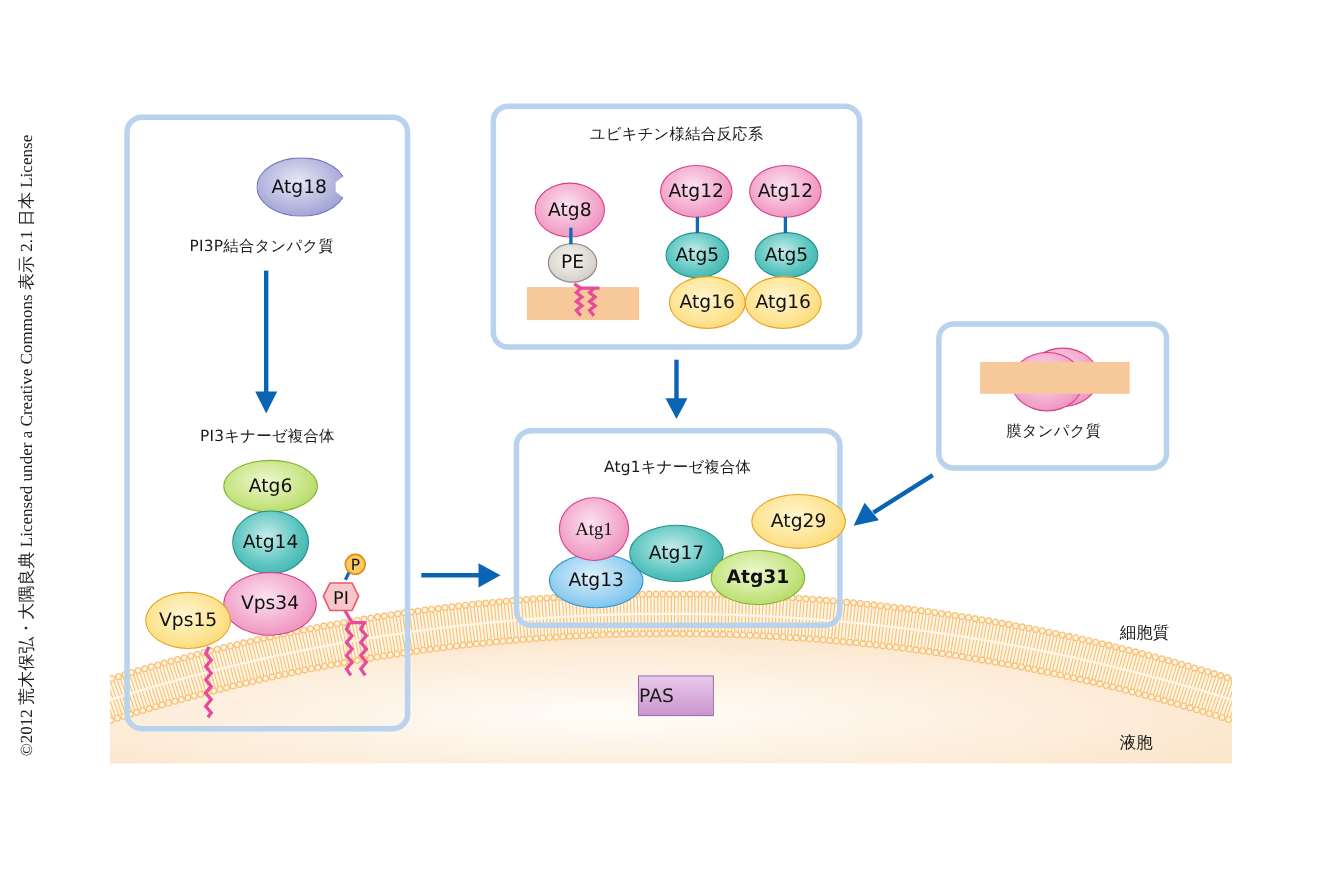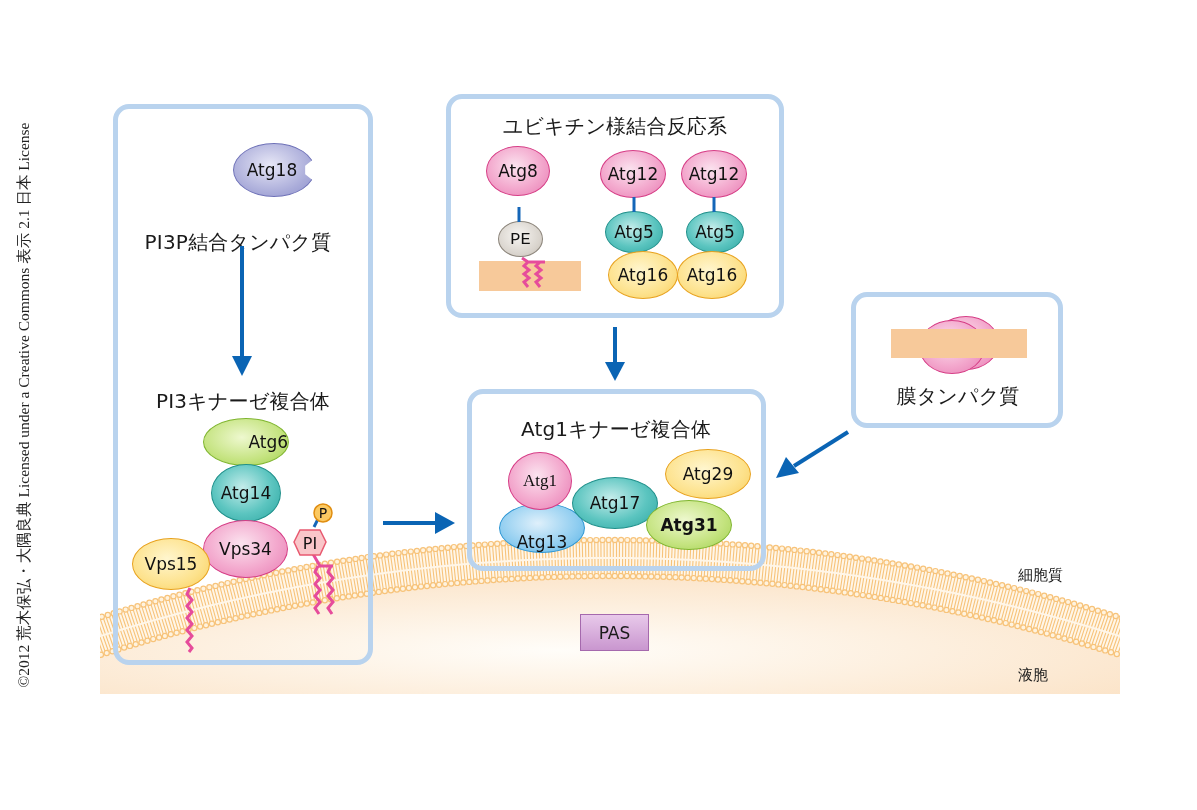--- a/index.html
+++ b/index.html
@@ -6,32 +6,32 @@
   body { width:1197px; height:810px; position:relative; overflow:hidden;
          font-family:"DejaVu Sans","Liberation Sans",sans-serif; color:#1a1a1a; }
   #stage { position:absolute; left:0; top:0; width:1197px; height:810px; }
   .copyright {
     position:absolute; left:14px; top:405px; width:760px; height:24px;
     transform-origin:0 0; transform: translate(0, 380px) rotate(-90deg);
     font-family:"Liberation Serif","DejaVu Serif",serif; font-size:15.5px;
     white-space:nowrap; color:#222; text-align:center;
   }
   .panel { position:absolute; border:5px solid #b9d3ee; border-radius:16px; background:rgba(255,255,255,0.0); box-sizing:border-box; }
-  .label { position:absolute; font-size:20px; white-space:nowrap; text-align:center; transform:translateX(-50%); letter-spacing:0.2px; }
+  .label { position:absolute; font-size:14px; white-space:nowrap; text-align:center; transform:translateX(-50%); letter-spacing:0.2px; }
   .prot { position:absolute; box-sizing:border-box; border-radius:50%; display:flex; align-items:center; justify-content:center;
           font-size:17px; color:#111; white-space:nowrap; }
   .pink  { background:radial-gradient(ellipse at 45% 40%, #fbe3ef 0%, #f3a8cd 55%, #e77bb2 100%); border:1.5px solid #d63d86; }
   .yellow{ background:radial-gradient(ellipse at 45% 40%, #fff6cf 0%, #fde28d 60%, #f8cc5a 100%); border:1.5px solid #e8a21e; }
   .teal  { background:radial-gradient(ellipse at 45% 40%, #c4ecea 0%, #5cc5c0 55%, #2aa5a0 100%); border:1.5px solid #20908b; }
   .green { background:radial-gradient(ellipse at 45% 40%, #eef8cf 0%, #c4e37f 60%, #9fcf4e 100%); border:1.5px solid #7fb52e; }
-  .blue  { background:radial-gradient(ellipse at 45% 40%, #dff0fb 0%, #8fcdf0 60%, #55b2e6 100%); border:1.5px solid #2c95d3;align-items:flex-end; }
+  .blue  { background:radial-gradient(ellipse at 45% 40%, #dff0fb 0%, #8fcdf0 60%, #55b2e6 100%); border:1.5px solid #2c95d3; }
   .violet{ background:radial-gradient(ellipse at 45% 40%, #e7e7f6 0%, #a9abd9 65%, #8c8fcb 100%); border:1.5px solid #6f72b8;align-items:center; }
   .grey  { background:radial-gradient(ellipse at 45% 40%, #f7f5f2 0%, #d9d4cd 65%, #bfb8ae 100%); border:1.5px solid #8c857b; }
   .pas { position:absolute; left:580px; top:614px; width:69px; height:37px; box-sizing:border-box;
-         background:linear-gradient(#e8c9ea,#c996cf); border:1.5px solid #a569ad; display:flex; align-items:center; justify-content:center; font-size:17px; }
+         background:linear-gradient(#e8c9ea,#c996cf); border:1.5px solid #a569ad; display:flex; align-items:center; justify-content:flex-start; font-size:17px; }
   .region { position:absolute; font-size:15px; }
   svg { position:absolute; left:0; top:0; }
 </style>
 </head>
 <body>
 
 <div id="stage">
 
   <svg id="bg" width="1197" height="810">
     <defs>
@@ -565,42 +565,42 @@
   </svg>
 
   <div class="panel" style="left:113px;top:104px;width:260px;height:561px;"></div>
   <div class="panel" style="left:446px;top:94px;width:338px;height:224px;"></div>
   <div class="panel" style="left:851px;top:292px;width:212px;height:136px;"></div>
   <div class="panel" style="left:467px;top:389px;width:299px;height:182px;"></div>
 
   <div class="prot violet" style="left:233px;top:143px;width:82px;height:54px;clip-path:polygon(0 0,100% 0,100% 28%,88% 42%,88% 58%,100% 72%,100% 100%,0 100%);">
     <span style="margin-left:-4px">Atg18</span>
   </div>
-  <div class="label" style="left:238px;top:229px;">PI3P結合タンパク質</div>
+  <div class="label" style="left:238px;top:215px;">PI3P結合タンパク質</div>
 
   <div class="label" style="left:243px;top:388px;">PI3キナーゼ複合体</div>
 
-  <div class="prot green" style="left:203px;top:418px;width:86px;height:48px;justify-content:flex-end;">
+  <div class="prot green" style="left:203px;top:418px;width:86px;height:48px;">
     <span>Atg6</span>
   </div>
   <div class="prot teal" style="left:211px;top:464px;width:70px;height:58px;">
     <span>Atg14</span>
   </div>
   <div class="prot pink" style="left:203px;top:520px;width:85px;height:58px;">
     <span>Vps34</span>
   </div>
   <div class="prot yellow" style="left:132px;top:538px;width:78px;height:52px;">
     <span>Vps15</span>
   </div>
 
   <div class="label" style="left:615px;top:113px;">ユビキチン様結合反応系</div>
-  <div class="prot pink" style="left:486px;top:146px;width:64px;height:50px;">
+  <div class="prot pink" style="left:486px;top:166px;width:64px;height:50px;">
     <span>Atg8</span>
   </div>
-  <div class="prot grey" style="left:498px;top:221px;width:45px;height:36px;font-family:Liberation Mono, monospace;">
+  <div class="prot grey" style="left:498px;top:221px;width:45px;height:36px;">
     <span>PE</span>
   </div>
 
   <div class="prot pink" style="left:600px;top:150px;width:66px;height:48px;">
     <span>Atg12</span>
   </div>
   <div class="prot teal" style="left:605px;top:211px;width:58px;height:42px;">
     <span>Atg5</span>
   </div>
   <div class="prot yellow" style="left:608px;top:251px;width:70px;height:48px;">
@@ -625,21 +625,21 @@
   <div class="label" style="left:616px;top:416px;text-align:center;">Atg1キナーゼ複合体</div>
   <div class="prot blue" style="left:499px;top:503px;width:86px;height:50px;">
     <span>Atg13</span>
   </div>
   <div class="prot pink" style="left:508px;top:452px;width:64px;height:58px;font-family:Liberation Serif, serif;">
     <span>Atg1</span>
   </div>
   <div class="prot teal" style="left:572px;top:477px;width:86px;height:52px;">
     <span>Atg17</span>
   </div>
-  <div class="prot yellow" style="left:665px;top:449px;width:86px;height:50px;">
+  <div class="prot yellow" style="left:683px;top:449px;width:86px;height:50px;">
     <span>Atg29</span>
   </div>
   <div class="prot green" style="left:646px;top:500px;width:86px;height:50px;font-weight:bold;">
     <span>Atg31</span>
   </div>
 
   <svg id="fg" width="1197" height="810">
 
     <rect x="479" y="261" width="102" height="30" fill="#f7c99a"></rect>
     <rect x="891" y="329" width="136" height="29" fill="#f7c99a"></rect>

